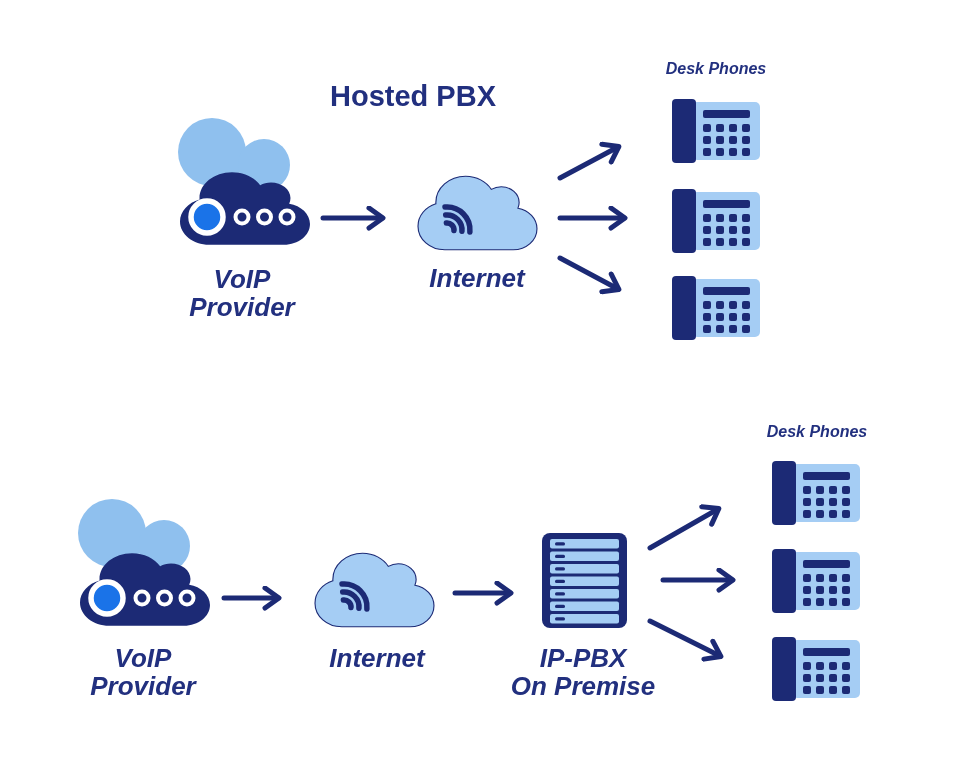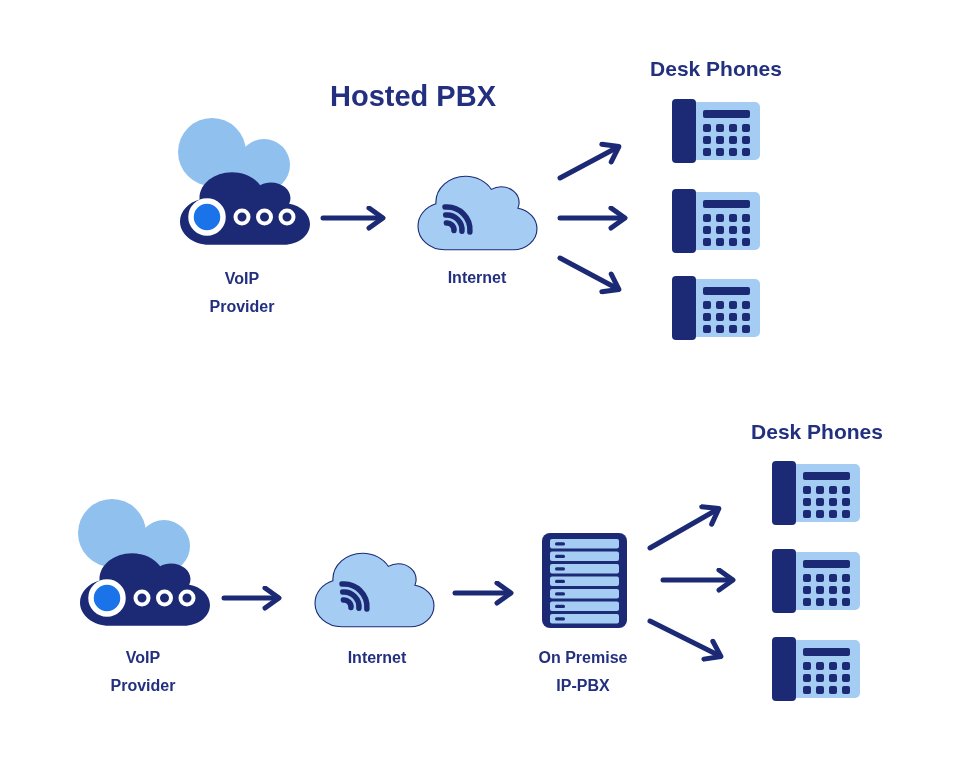--- a/index.html
+++ b/index.html
@@ -10,22 +10,22 @@
     --bright-blue:#1a73e8;
     --white:#ffffff;
     --bg:#ffffff;
   }
   html,body{margin:0;padding:0;}
   body{background:var(--bg);font-family:"Liberation Sans","DejaVu Sans",sans-serif;}
   .canvas{position:relative;width:960px;height:760px;background:var(--bg);overflow:hidden;}
   .abs{position:absolute;}
   .label{color:var(--text-navy);font-weight:bold;text-align:center;}
   .section-title{font-size:29px;line-height:30px;}
-  .group-label{font-size:21px;line-height:22px;}
-  .node-label{font-size:16px;line-height:28px;}
+  .group-label{font-size:16px;line-height:22px;font-style:italic;}
+  .node-label{font-size:26px;line-height:28px;font-style:italic;}
   svg{display:block;}
   .fill-navy{fill:var(--navy);}
   .fill-light{fill:var(--cloud-light);}
   .fill-back{fill:var(--cloud-back);}
   .fill-bright{fill:var(--bright-blue);}
   .stroke-navy{stroke:var(--navy);}
   .stroke-white{stroke:var(--white);}
   .no-fill{fill:none;}
 </style>
 </head>
@@ -158,22 +158,22 @@
 
   <svg class="abs" style="left:312px;top:545px" width="125" height="90">
       <use href="#internet-cloud"></use>
     </svg>
   <div class="abs label node-label" style="left:307px;top:644px;width:140px">Internet</div>
 
   <svg class="abs" style="left:542px;top:533px" width="85" height="95">
       <use href="#pbx-server"></use>
     </svg>
   <div class="abs label node-label" style="left:503px;top:644px;width:160px">
+    <div>IP-PBX</div>
     <div>On Premise</div>
-    <div>IP-PBX</div>
   </div>
 
   <svg class="abs" style="left:772px;top:461px" width="88" height="64">
       <use href="#desk-phone"></use>
     </svg>
   <svg class="abs" style="left:772px;top:549px" width="88" height="64">
       <use href="#desk-phone"></use>
     </svg>
   <svg class="abs" style="left:772px;top:637px" width="88" height="64">
       <use href="#desk-phone"></use>

